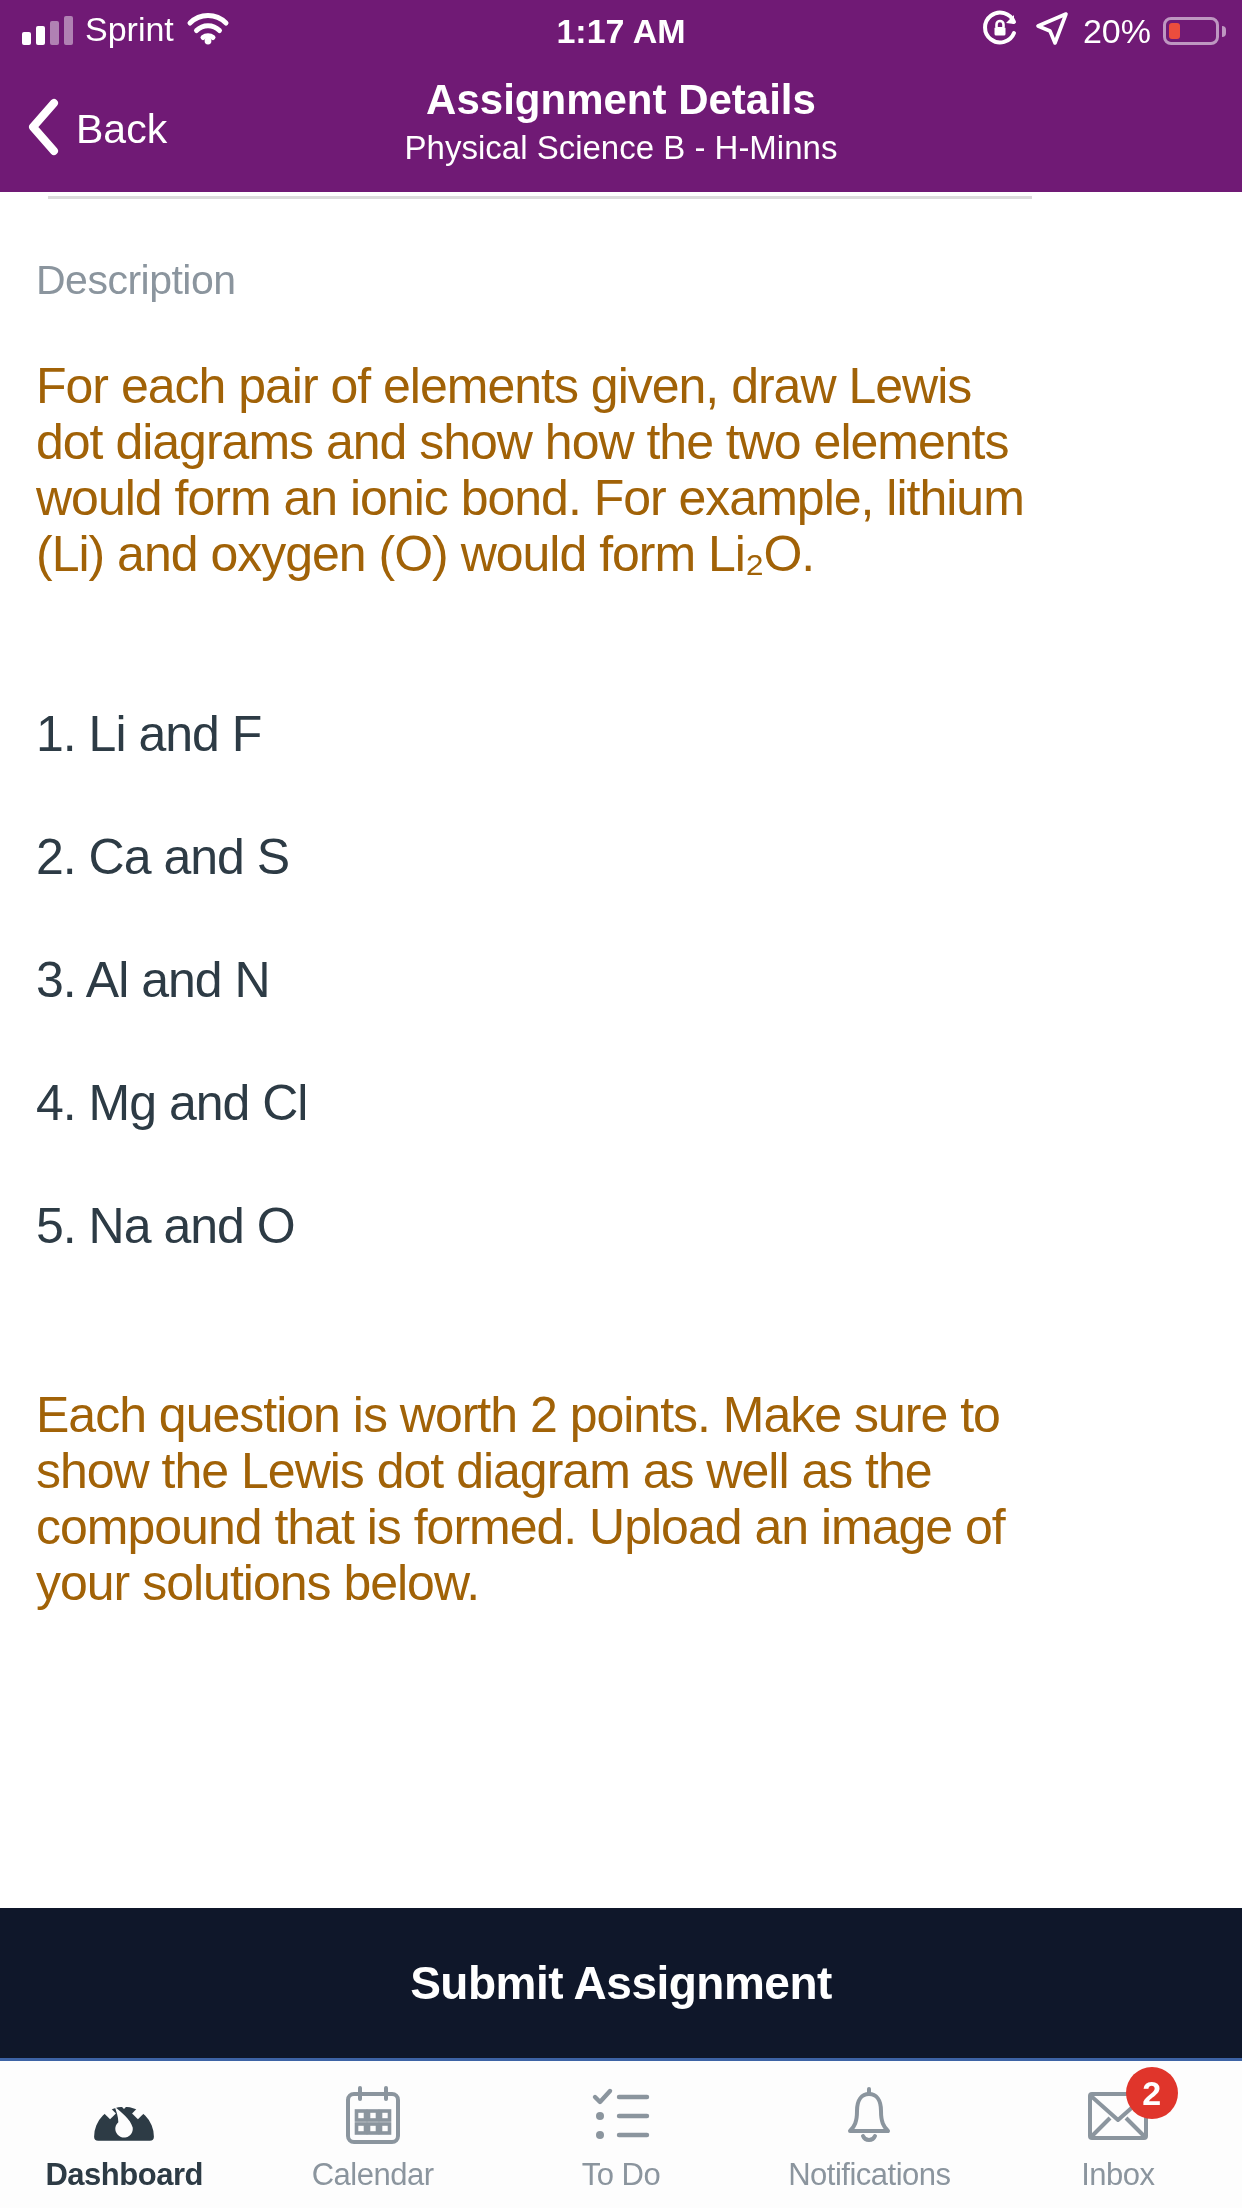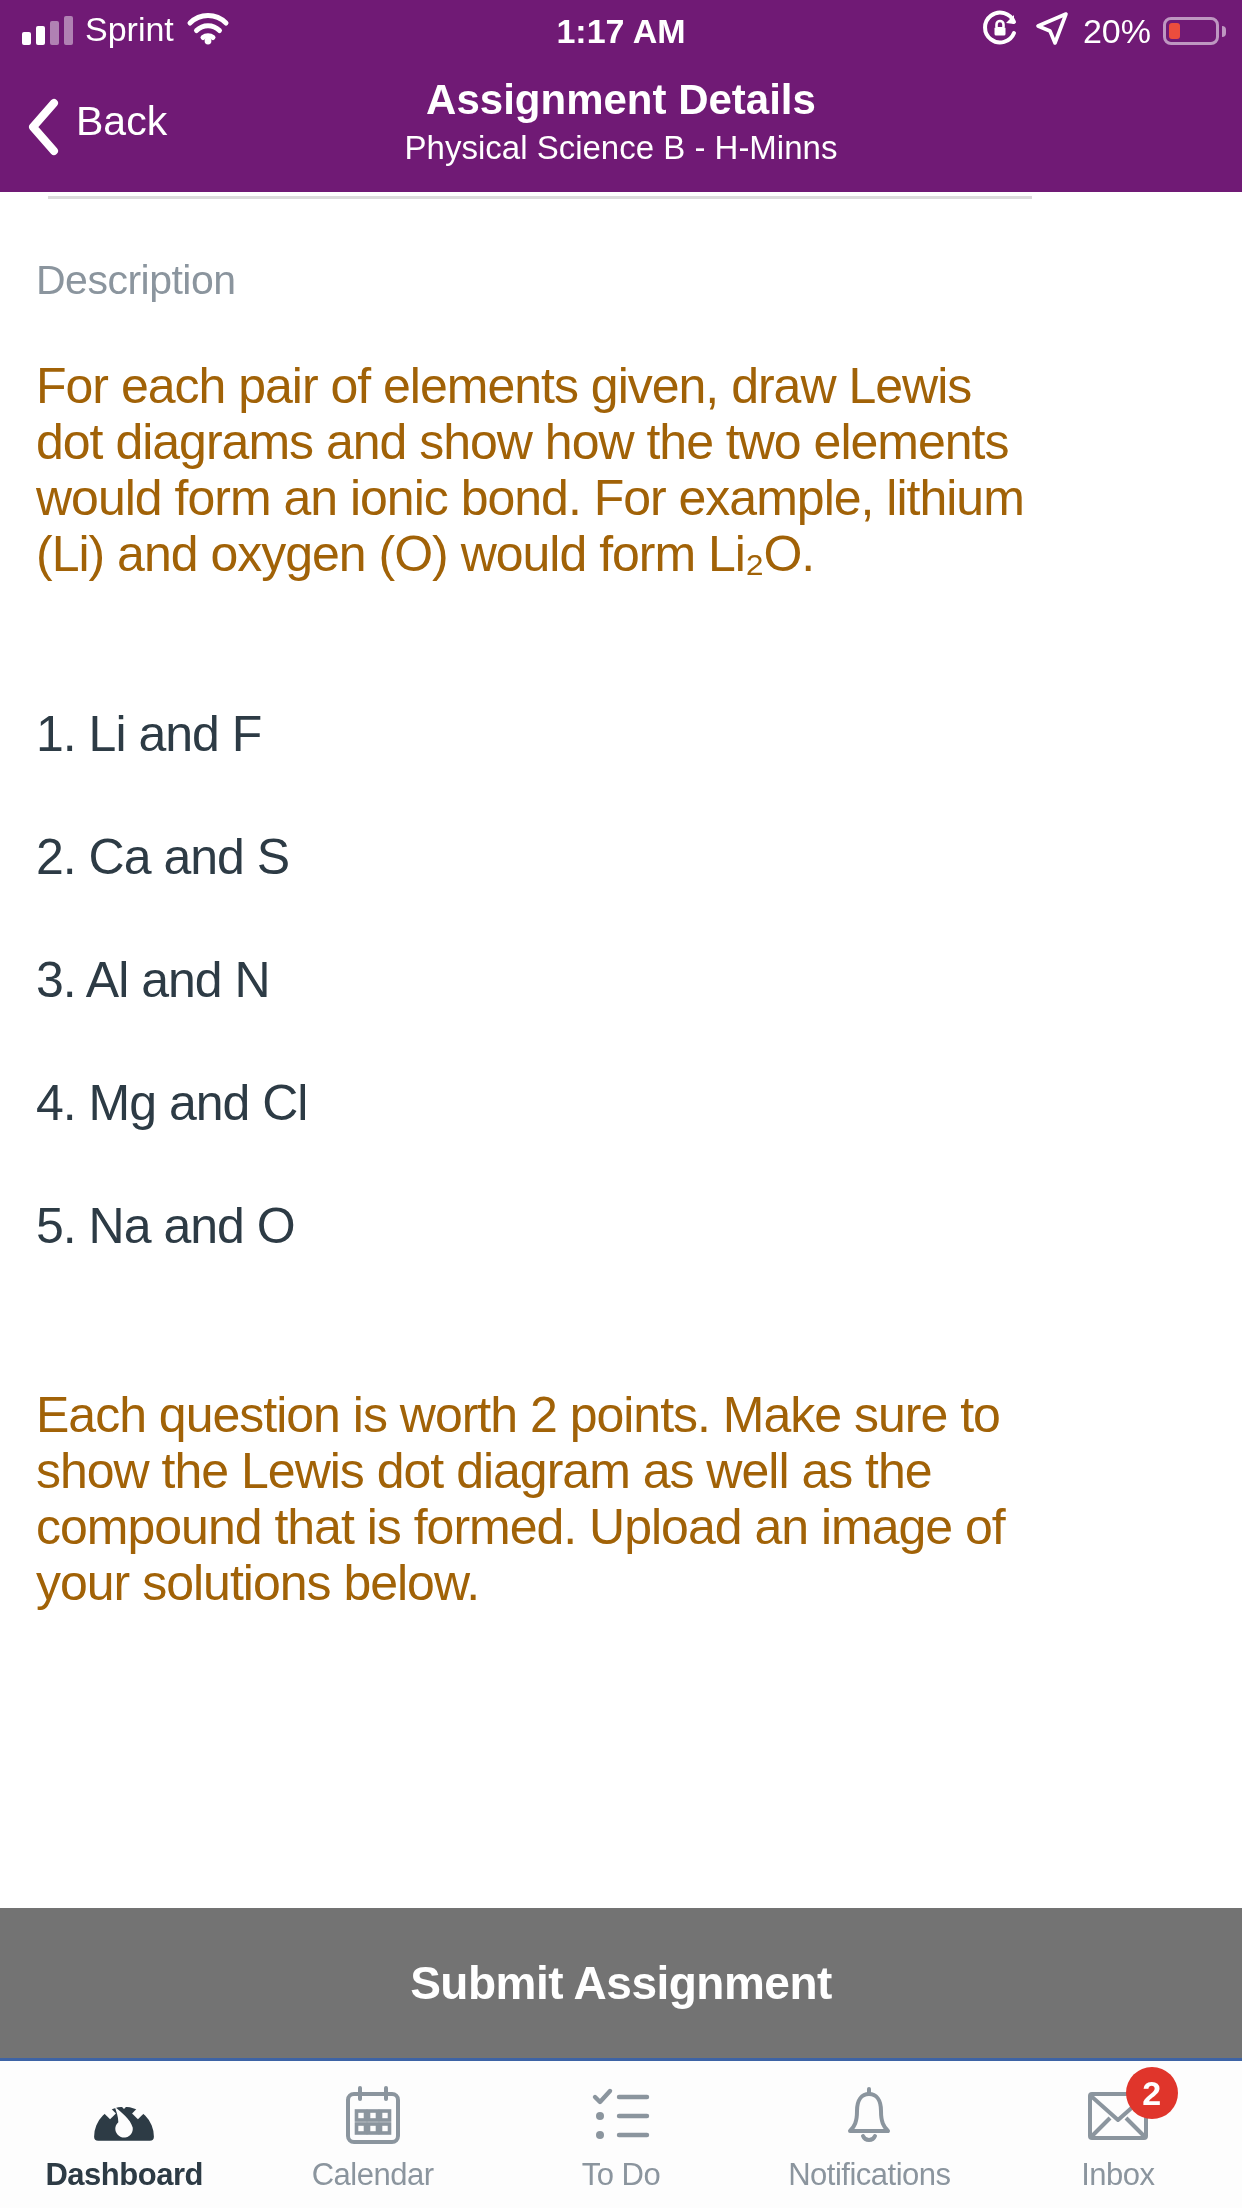--- a/index.html
+++ b/index.html
@@ -16,38 +16,38 @@
   .bar.b1{height:13px;} .bar.b2{height:19px;} .bar.b3{height:24px; background:rgba(255,255,255,0.45);} .bar.b4{height:29px; background:rgba(255,255,255,0.45);}
   .carrier { font-size:34px; color:#fff; }
   .sb-time { position:absolute; left:0; right:0; top:12px; text-align:center; font-size:34px; font-weight:bold; }
   .sb-right { position:absolute; right:16px; top:8px; display:flex; align-items:center; gap:12px; }
   .battery-pct { font-size:34px; }
   .battery { position:relative; width:56px; height:28px; border:3px solid rgba(255,255,255,0.55); border-radius:8px; }
   .battery .level { position:absolute; left:3px; top:3px; bottom:3px; width:11px; background:#EB4D3D; border-radius:3px; }
   .battery-nub { width:4px; height:11px; background:rgba(255,255,255,0.55); border-radius:0 4px 4px 0; margin-left:-9px; }
 
   .nav-bar { position:relative; height:126px; }
-  .back-button { position:absolute; left:26px; top:50%; transform:translateY(-50%); display:flex; gap:16px; cursor:pointer; }
+  .back-button { position:absolute; left:26px; top:50%; transform:translateY(-50%); display:flex; align-items:center; gap:16px; cursor:pointer; }
   .back-label { font-size:41px; color:#fff; }
   .nav-titles { position:absolute; left:150px; right:150px; top:8px; text-align:center; }
   .nav-title { font-size:42px; font-weight:bold; color:#fff; line-height:52px; }
   .nav-subtitle { font-size:33px; color:#fff; line-height:44px; }
 
   
   .content { position:absolute; top:192px; left:0; width:1070px; }
   .divider { height:3px; background:#DBDBDB; margin:4px 38px 0 48px; }
   .description-label { margin:58px 36px 0 36px; font-size:41px; color:#8B959E; letter-spacing:-0.5px; }
   .para { margin-left:36px; margin-right:36px; max-width:1130px; font-size:50px; line-height:56px; color:#a16207; letter-spacing:-1px; }
   .para1 { margin-top:54px; }
   .pair-list { margin-top:116px; }
   .pair-item { margin:0 36px 51px 36px; font-size:50px; line-height:72px; color:#2D3B45; letter-spacing:-1px; }
   .para2 { margin-top:125px; }
 
   
-  .submit-button { position:absolute; top:1908px; left:0; width:1242px; height:153px; background:#737373; border:none; border-bottom:3px solid #3D63A5; display:flex; align-items:center; justify-content:center; cursor:pointer; }
+  .submit-button { position:absolute; top:1908px; left:0; width:1242px; height:153px; background:#0f172a; border:none; border-bottom:3px solid #3D63A5; display:flex; align-items:center; justify-content:center; cursor:pointer; }
   .submit-label { color:#ffffff; font-size:46px; font-weight:bold; letter-spacing:-0.5px; }
 
   
   .tab-bar { position:absolute; top:2061px; left:0; width:1242px; height:147px; background:#fdfdfd; display:flex; }
   .tab-item { flex:1 1 0; display:flex; flex-direction:column; align-items:center; padding-top:22px; cursor:pointer; }
   .tab-icon { position:relative; width:68px; height:66px; display:flex; align-items:center; justify-content:center; }
   .tab-label { margin-top:8px; font-size:31px; color:#8B959E; letter-spacing:-0.5px; }
   .tab-item.active .tab-label { color:#2D3B45; font-weight:bold; }
   .badge { position:absolute; top:-16px; right:-26px; min-width:52px; height:52px; border-radius:26px; background:#E0352B; color:#fff; font-size:34px; font-weight:bold; display:flex; align-items:center; justify-content:center; }
 </style>

